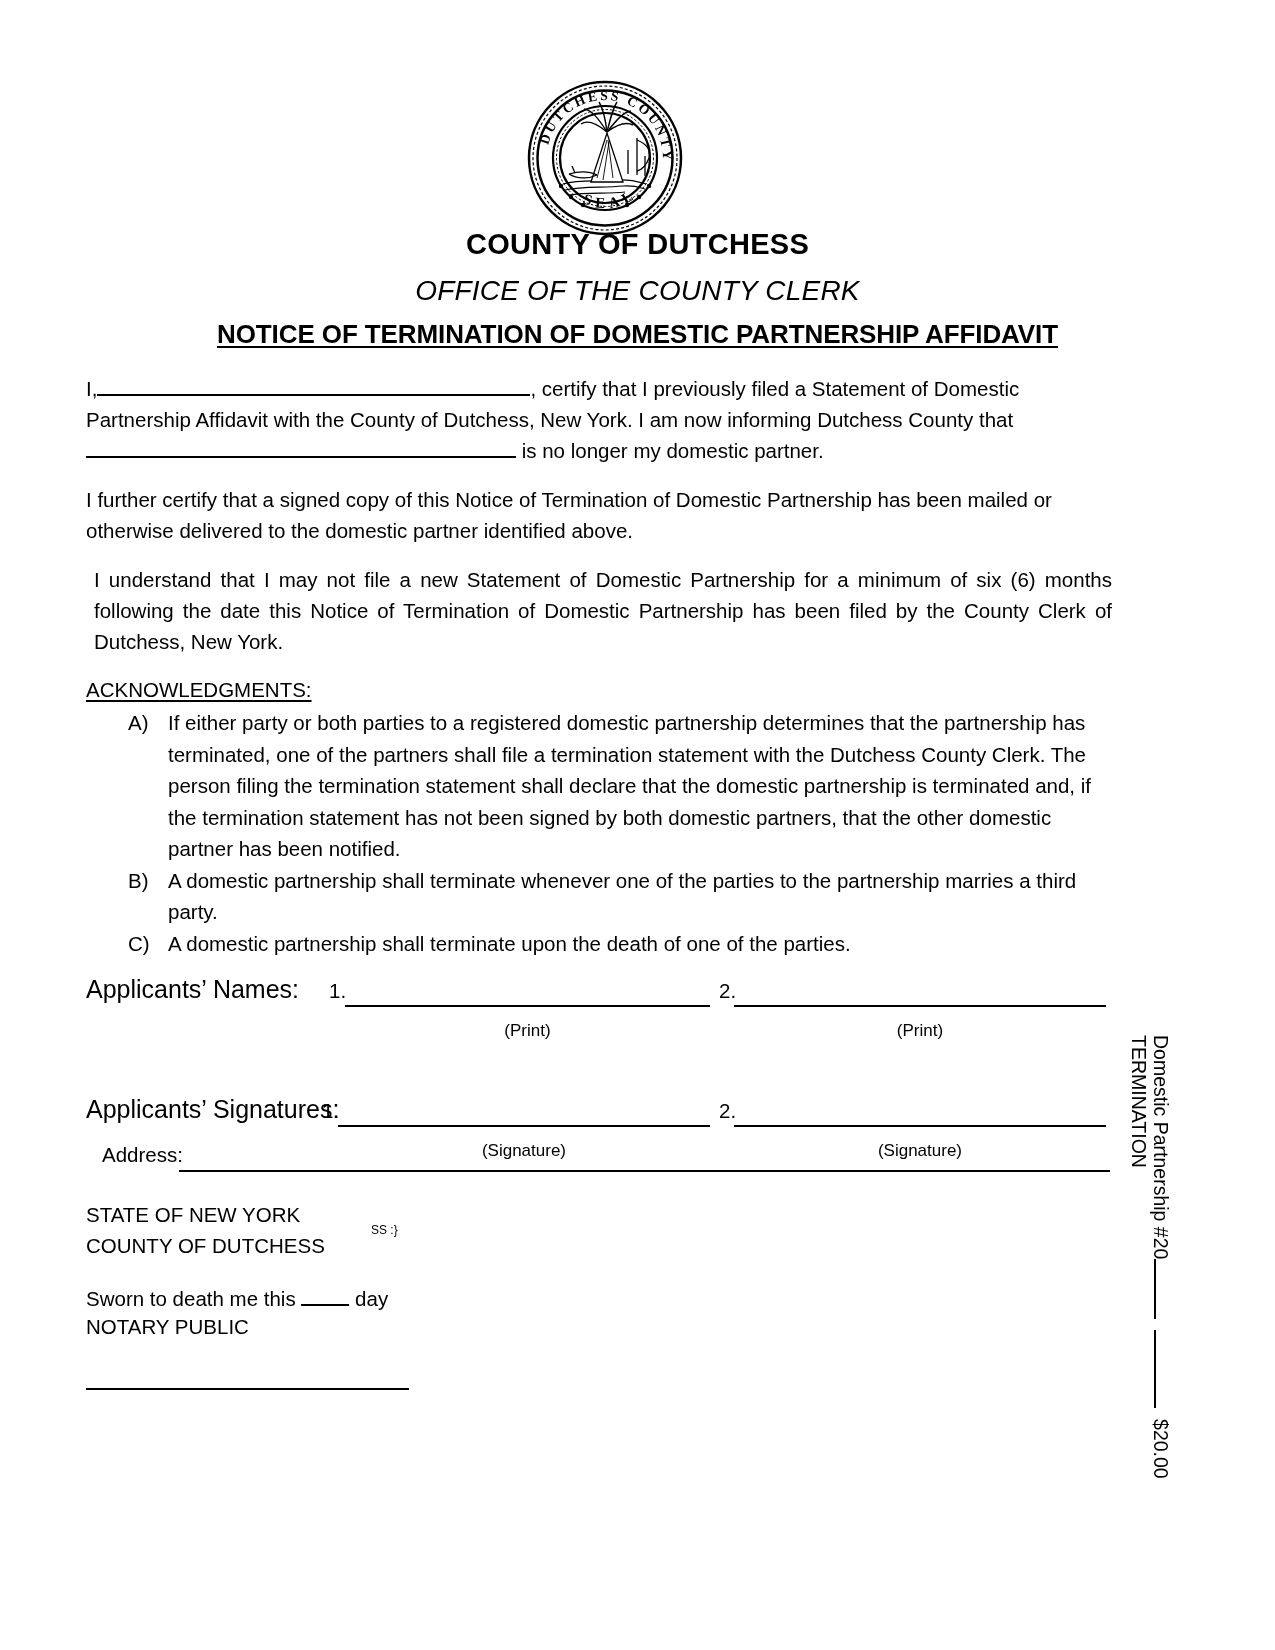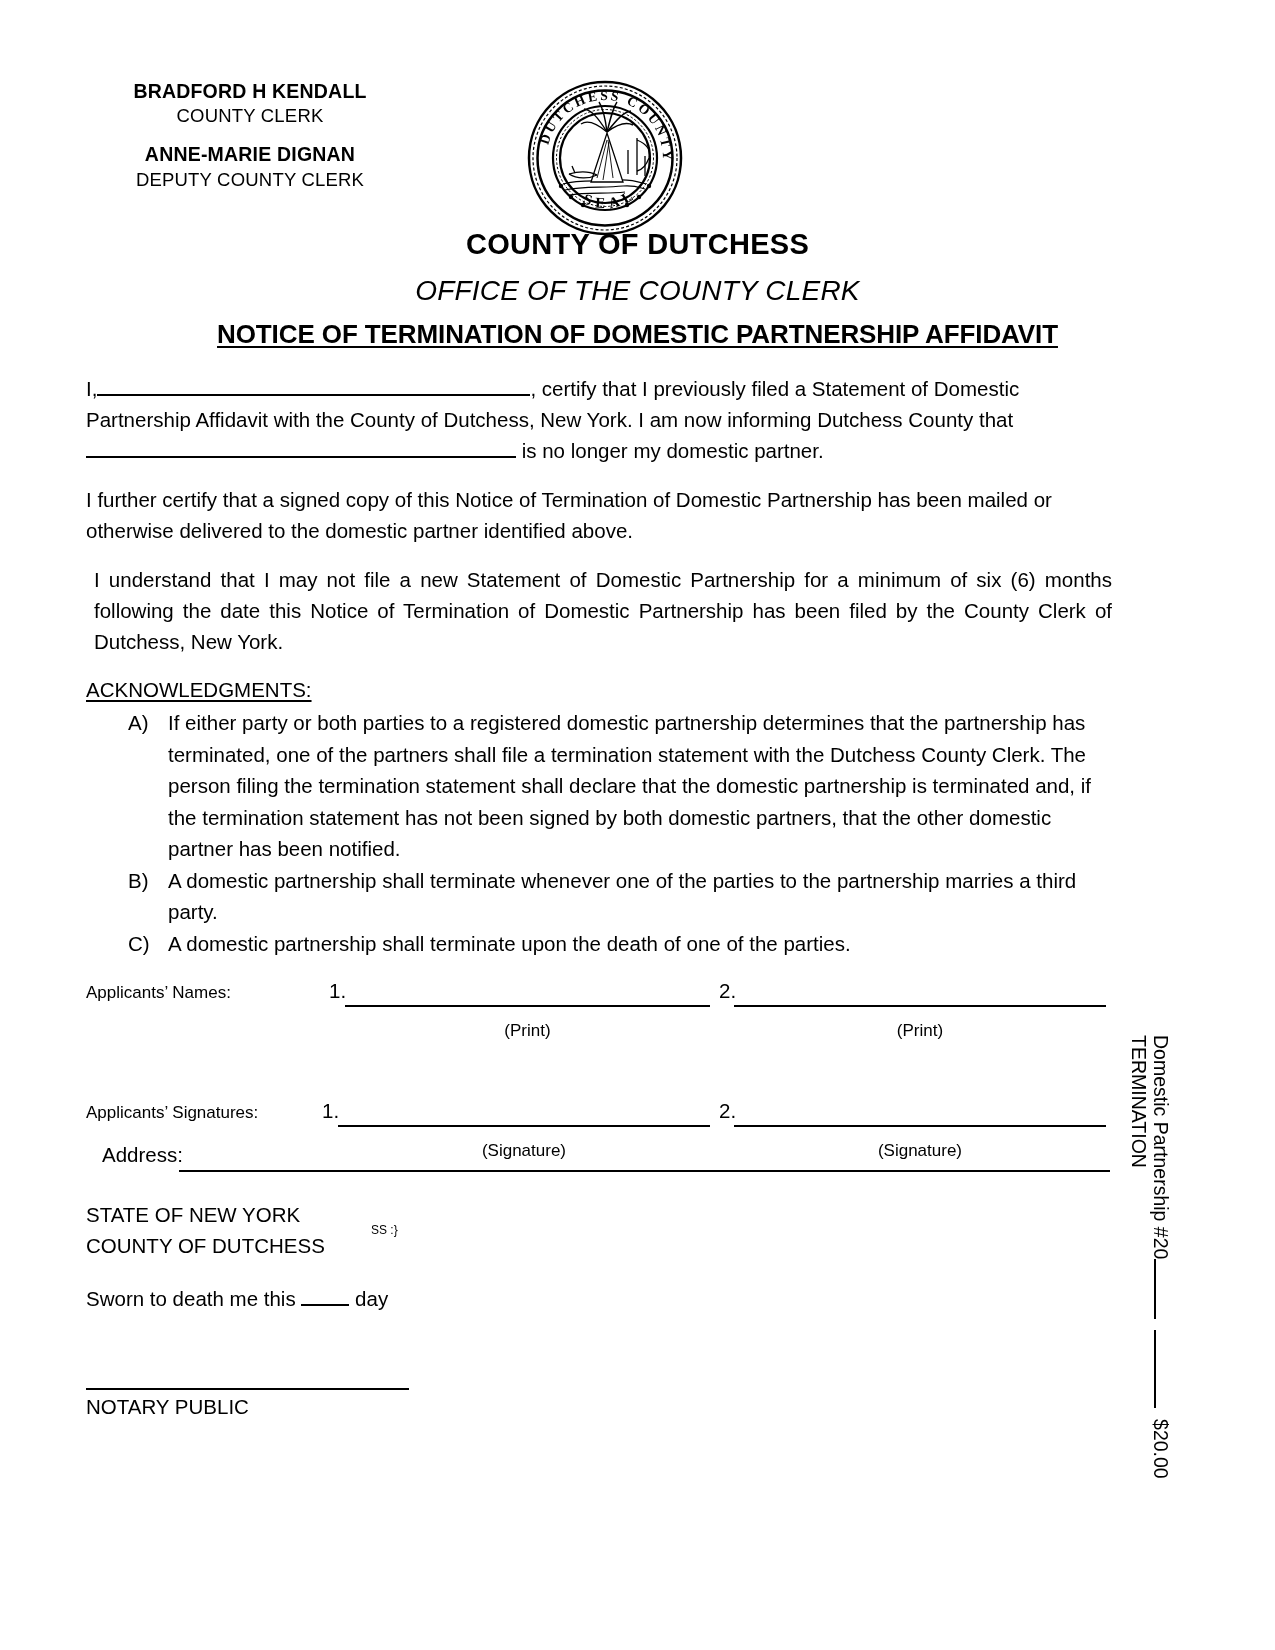--- a/index.html
+++ b/index.html
@@ -149,22 +149,22 @@
     width: 1026px;
   }
   .field-row {
     position: relative;
     height: 46px;
     font-size: 20.5px;
   }
   .field-label {
     position: absolute;
     left: 0;
-    top: 8px;
-    font-size: 17px;
+    top: 0;
+    font-size: 25px;
     white-space: nowrap;
   }
   .num1 {
     position: absolute;
     left: 243px;
     top: 4px;
     font-size: 20.5px;
   }
   .num2 {
     position: absolute;
@@ -262,21 +262,21 @@
   .notary-sig-line {
     position: absolute;
     left: 86px;
     top: 1388px;
     width: 323px;
     border-bottom: 2px solid #000;
   }
   .notary-public {
     position: absolute;
     left: 86px;
-    top: 1395px;
+    top: 1315px;
     font-size: 20.5px;
   }
 
   
   .vstamp {
     position: absolute;
     left: 1128px;
     top: 1035px;
     width: 60px;
     height: 500px;
@@ -312,27 +312,20 @@
     width: 78px;
   }
 </style>
 </head>
 <body>
 
 <div class="page">
 
   <div class="header">
 
-    <div class="clerk-block">
-      <div class="clerk-name">BRADFORD H KENDALL</div>
-      <div class="clerk-title">COUNTY CLERK</div>
-      <div class="clerk-gap"></div>
-      <div class="clerk-name">ANNE-MARIE DIGNAN</div>
-      <div class="clerk-title">DEPUTY COUNTY CLERK</div>
-    </div>
 
     <div class="seal">
       <svg viewBox="0 0 160 160" width="160" height="160" aria-hidden="true">
         <defs>
           <path id="arcTop" d="M 22,80 A 58,58 0 0 1 138,80"></path>
           <path id="arcBot" d="M 30,80 A 50,50 0 0 0 130,80"></path>
         </defs>
 
         <circle cx="80" cy="80" r="76" fill="none" stroke="#000" stroke-width="2.5"></circle>
         <circle cx="80" cy="80" r="72" fill="none" stroke="#000" stroke-width="1.2" stroke-dasharray="3 2.2"></circle>

